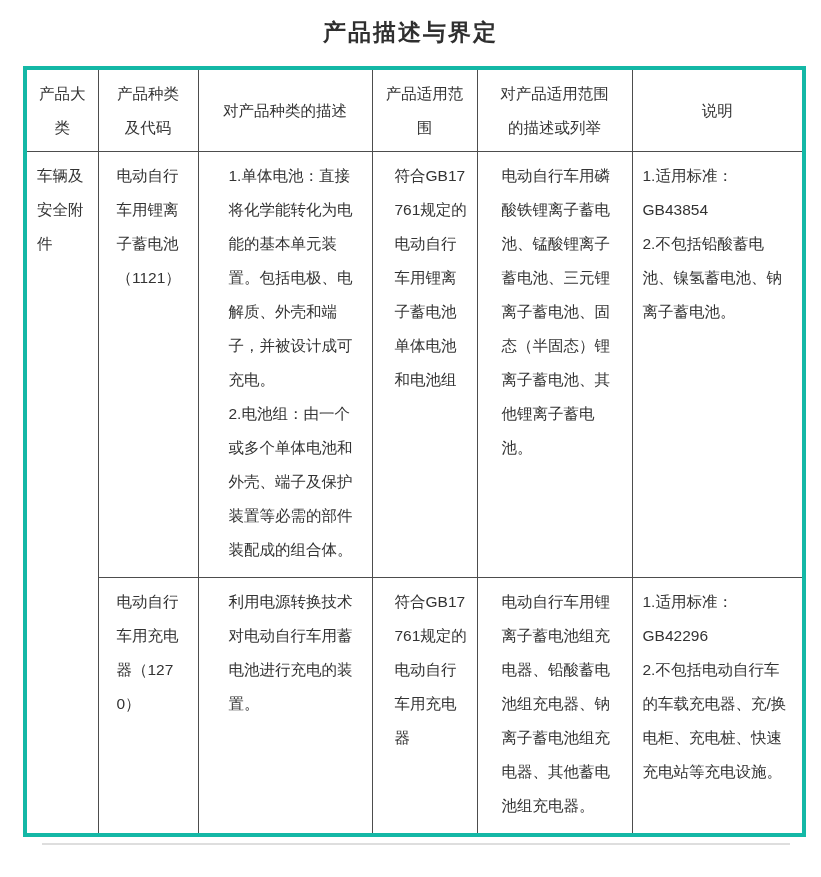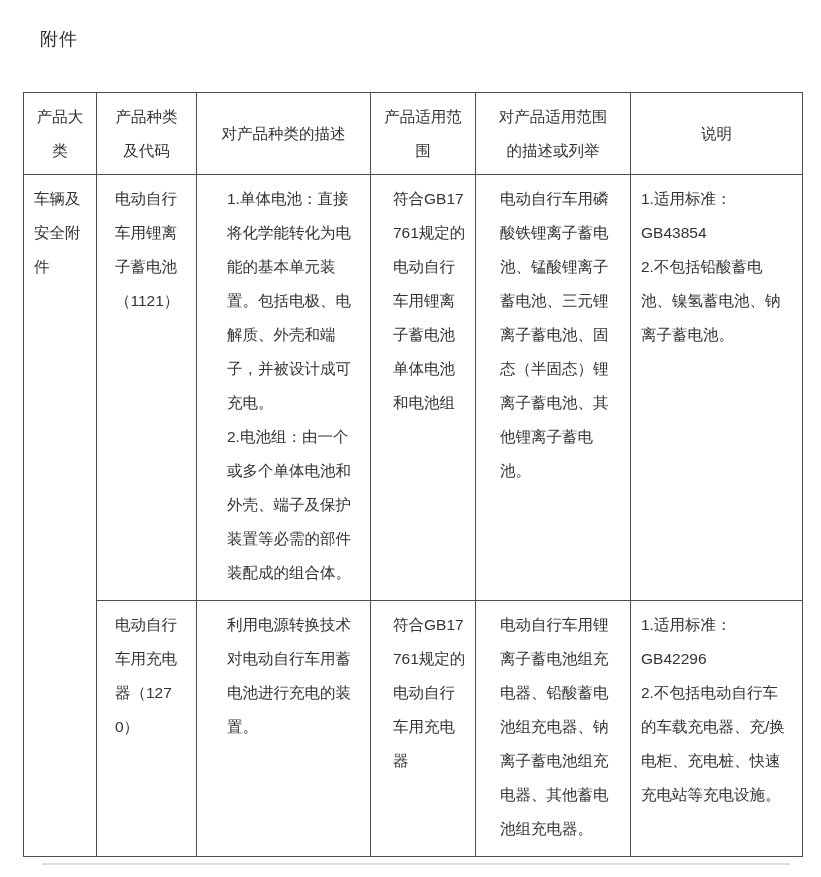--- a/index.html
+++ b/index.html
@@ -28,22 +28,22 @@
     text-align: center;
     font-size: 23px;
     font-weight: 700;
     color: #2f2f2f;
     letter-spacing: 2px;
   }
   table.def-table {
     border-collapse: collapse;
     table-layout: fixed;
     width: 779px;
-    margin: 41px 0 0 23px;
-    border: 1px solid #14b8a6;
+    margin: 18px 0 0 23px;
+    border: 4px solid #14b8a6;
   }
   .def-table th, .def-table td {
     border: 1px solid #4d4d4d;
     font-size: 15.5px;
     line-height: 34px;
     color: #333333;
     white-space: pre-line;
     word-break: break-all;
     font-weight: 400;
   }
@@ -72,22 +72,22 @@
     height: 2px;
     background: #dedede;
     margin: 6px 0 0 42px;
   }
 </style>
 </head>
 <body>
 
 <div class="page">
 
-  <div class="attachment">附件</div>
 
+  <div class="doc-title">产品描述与界定</div>
 
   <table class="def-table">
     <colgroup>
       <col style="width:73px">
       <col style="width:100px">
       <col style="width:174px">
       <col style="width:105px">
       <col style="width:155px">
       <col style="width:172px">
     </colgroup>

